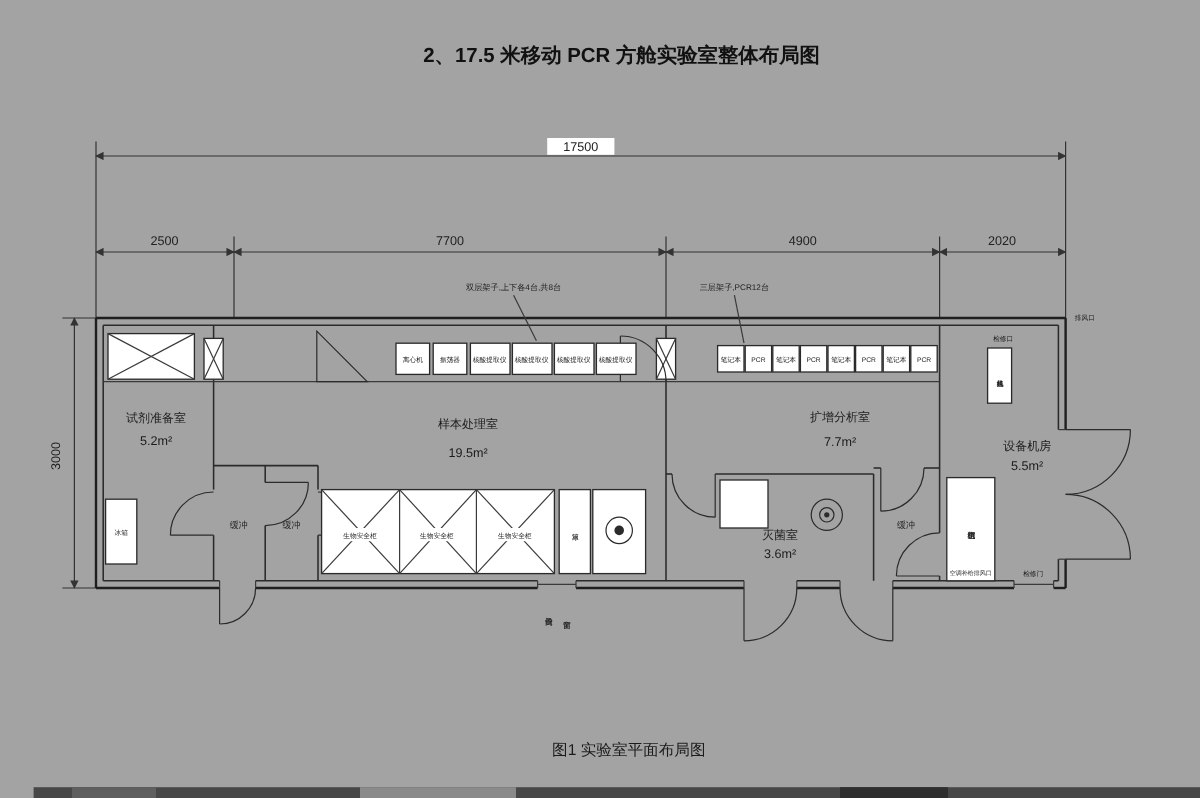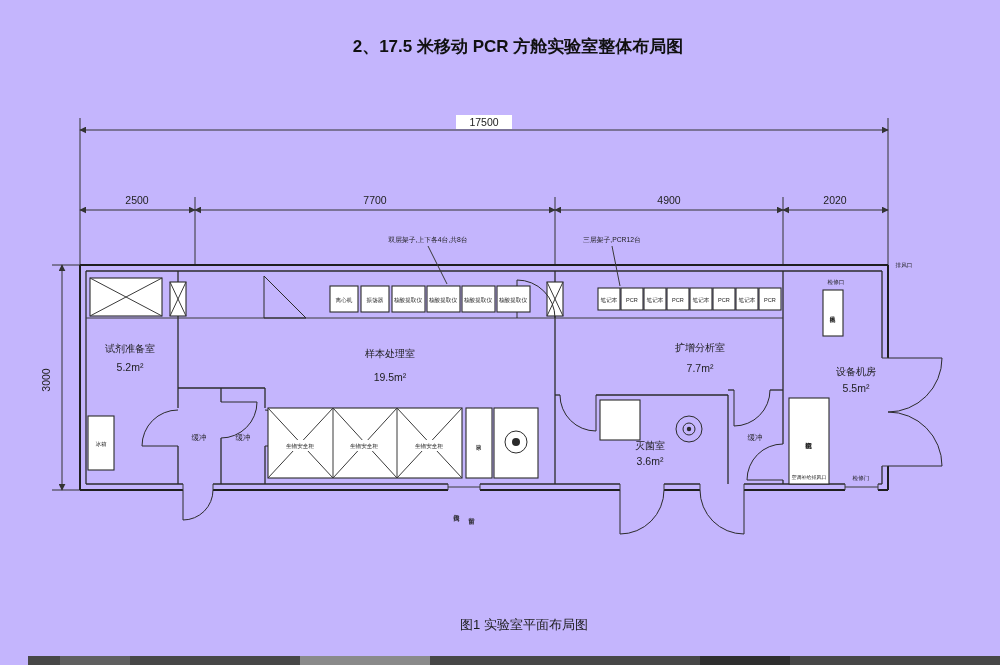--- a/index.html
+++ b/index.html
@@ -1,16 +1,16 @@
 <!DOCTYPE html>
 <html><head>
 <meta charset="utf-8">
 <style>
   html,body{margin:0;padding:0;background:#ffffff;width:1000px;height:665px;overflow:hidden;}
-  .page{position:relative;width:1000px;height:665px;background:#c4b5fd;
+  .page{position:relative;width:1000px;height:665px;background:#a3a3a3;
         font-family:"Liberation Sans","DejaVu Sans",sans-serif;}
   svg text{font-family:"Liberation Sans","DejaVu Sans",sans-serif;fill:#1c1c1c;text-anchor:middle;}
   .t-title{font-size:17px;font-weight:bold;fill:#111;}
   .t-cap{font-size:13px;}
   .t-dim{font-size:10.5px;fill:#222;}
   .t-room{font-size:10px;}
   .t-area{font-size:10.5px;}
   .t-b{font-size:7.5px;}
   .t-s{font-size:6.5px;}
   .t-x{font-size:5.6px;}

